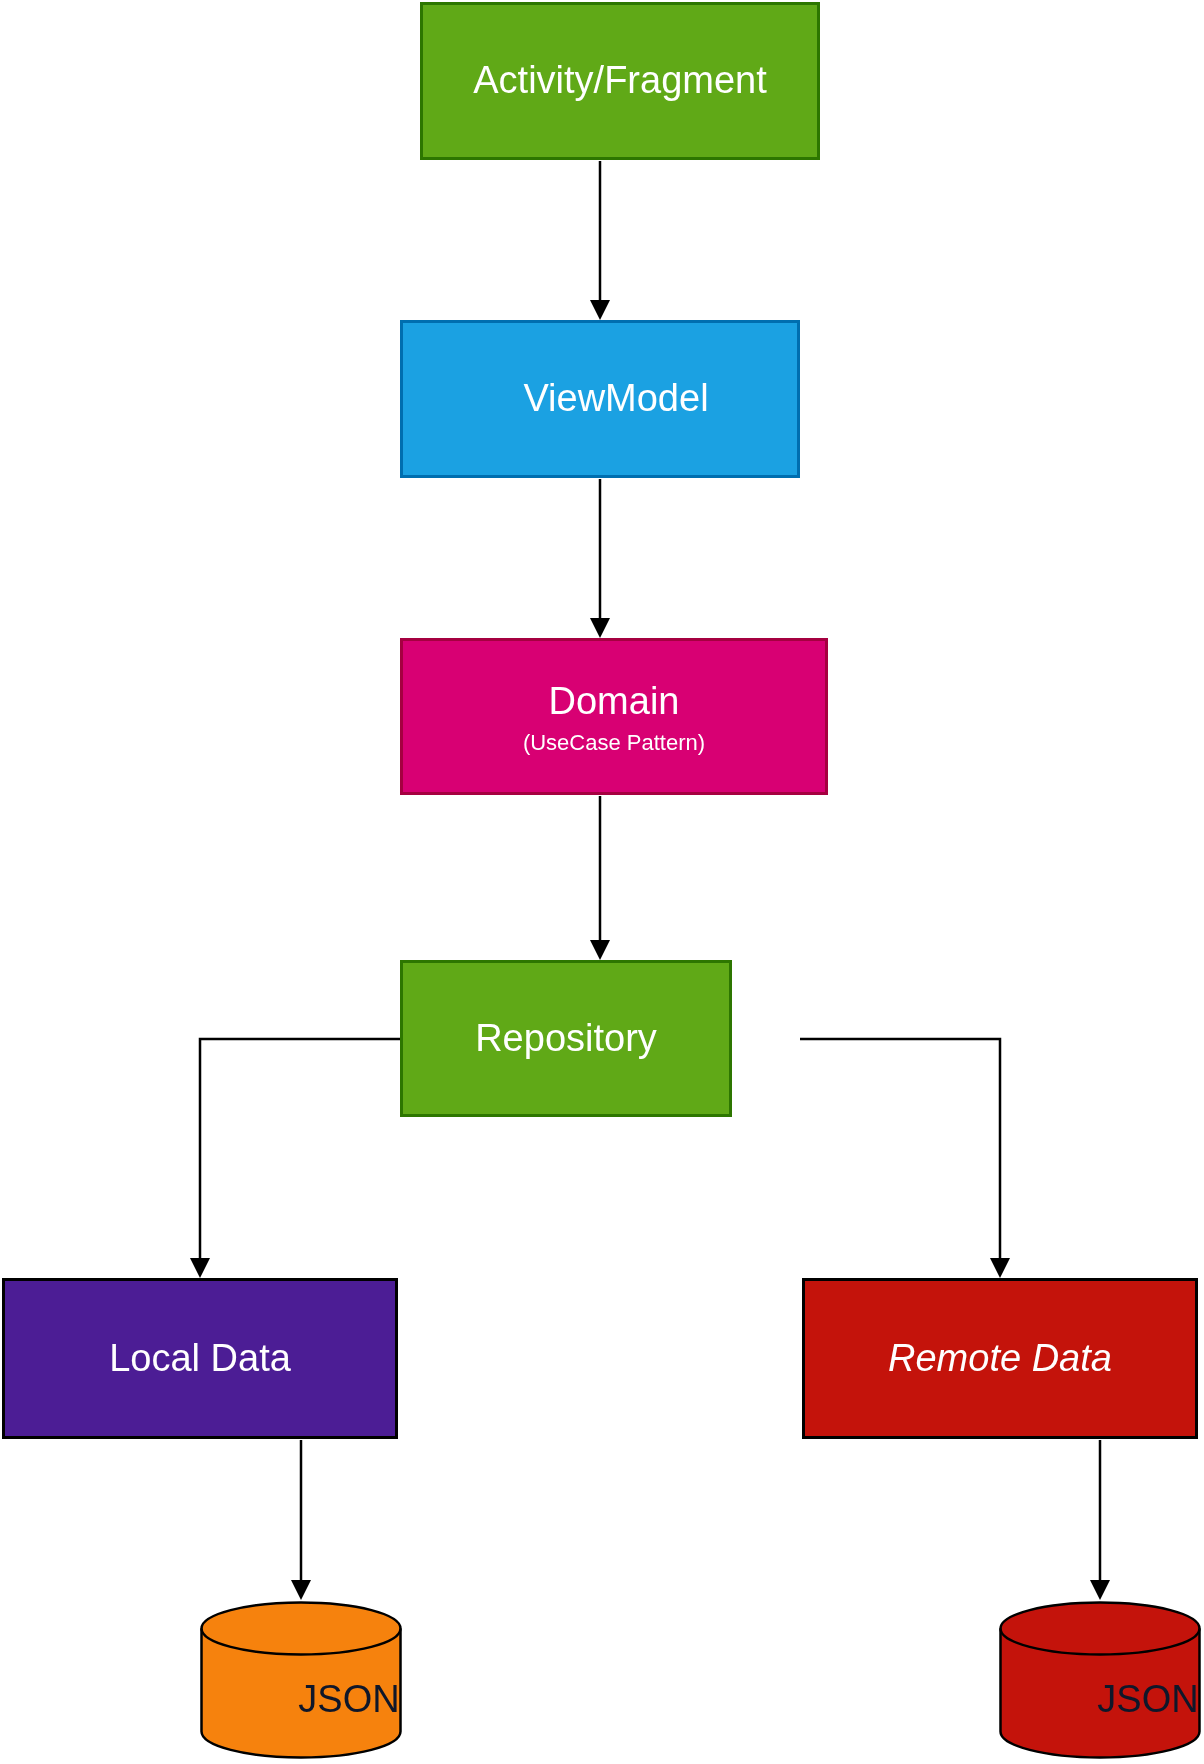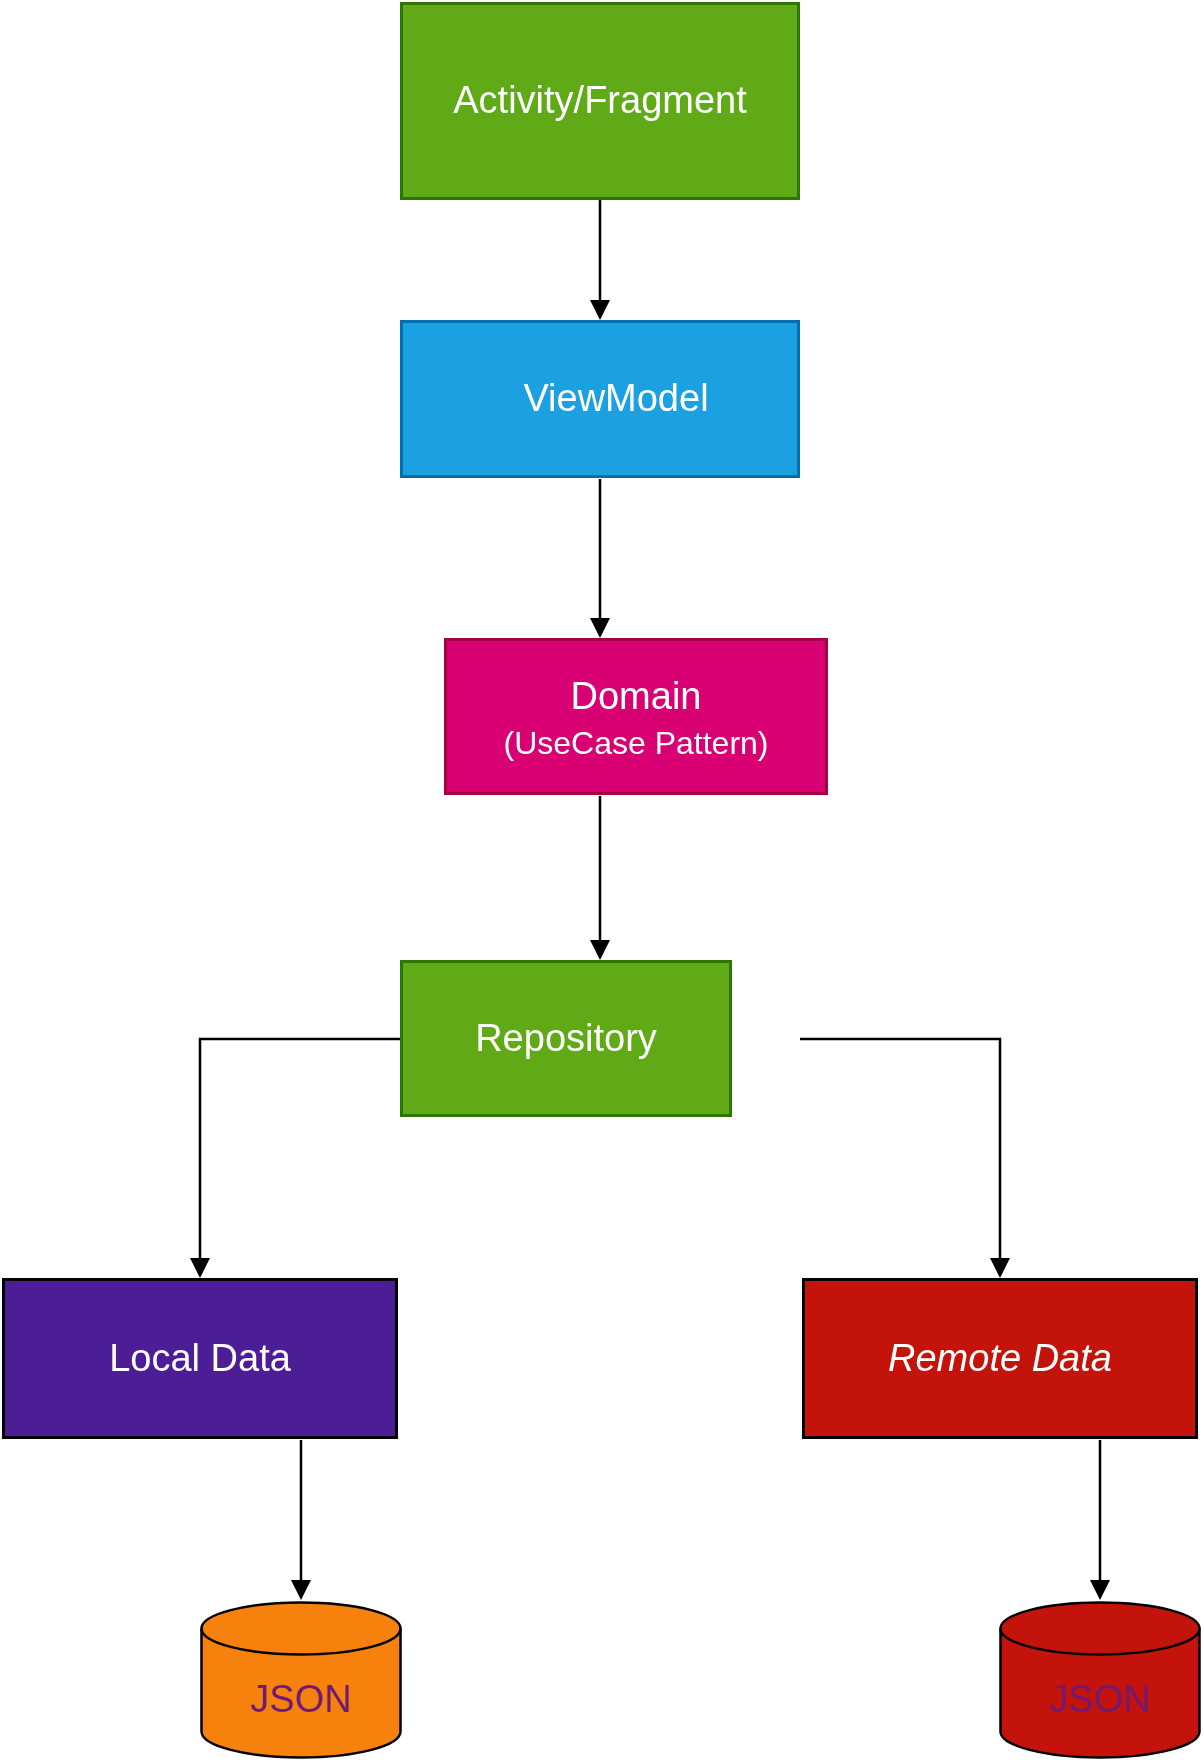--- a/index.html
+++ b/index.html
@@ -23,54 +23,55 @@
     flex-direction: column;
     align-items: center;
     justify-content: center;
     color: #ffffff;
     font-size: 38px;
     line-height: 1.2;
     text-align: center;
     border: 3px solid #000000;
   }
   .node .sublabel {
-    font-size: 32px;
+    font-size: 22px;
     line-height: 1.0;
     margin-top: 8px;
   }
   .n-green  { background: #60A917; border-color: #2D7600; }
   .n-blue   { background: #1BA1E2; border-color: #006EAF; padding-left: 32px; }
   .n-pink   { background: #D80073; border-color: #A50040; }
   .n-orange { background: #4c1d95; border-color: #000000; }
   .n-red    { background: #C4130B; border-color: #000000; font-style: italic; }
 
-  .n-activity   { left: 400px; top: 2px;    width: 400px; height: 198px; }
+  .n-activity   { left: 420px; top: 2px;    width: 400px; height: 158px; }
   .n-viewmodel  { left: 400px; top: 320px;  width: 400px; height: 158px; }
-  .n-domain     { left: 400px; top: 638px;  width: 384px; height: 157px; margin-left: 44px; }
+  .n-domain     { left: 400px; top: 638px;  width: 428px; height: 157px; }
   .n-repository { left: 400px; top: 960px;  width: 332px; height: 157px; }
   .n-local      { left: 2px;   top: 1278px; width: 396px; height: 161px; }
   .n-remote     { left: 802px; top: 1278px; width: 396px; height: 161px; }
 
   .cylinder {
     position: absolute;
     width: 202px;
     height: 158px;
   }
   .cyl-local  { left: 200px; top: 1601px; }
   .cyl-remote { left: 999px; top: 1601px; }
   .cylinder svg { position: absolute; left: 0; top: 0; }
   .cylinder .cyl-label {
     position: absolute;
     left: 0; top: 72px;
     width: 100%;
     height: 52px;
     line-height: 52px;
     text-align: center;
-    color: #701a75;
+    color: #0f172a;
     font-size: 38px;
+    padding-left: 48px;
   }
 </style>
 </head>
 <body>
 
 <div class="canvas">
 
   <svg class="edges-layer" width="1204" height="1764" viewBox="0 0 1204 1764" xmlns="http://www.w3.org/2000/svg">
     <defs>
       <marker id="arrowhead" viewBox="0 0 10 10" refX="8" refY="5" markerWidth="8" markerHeight="8" orient="auto-start-reverse">

